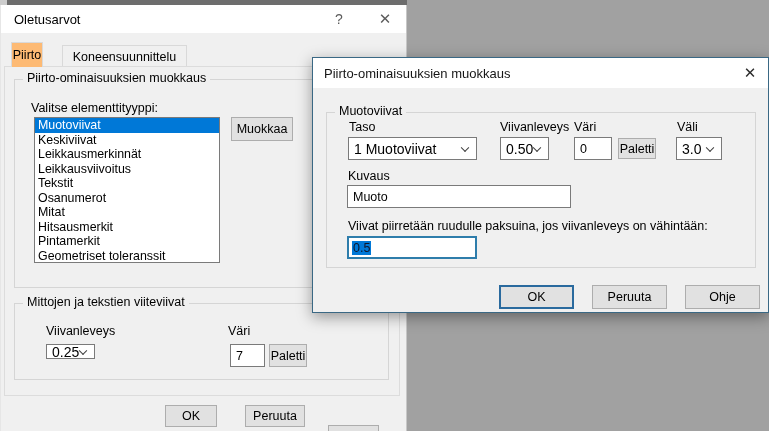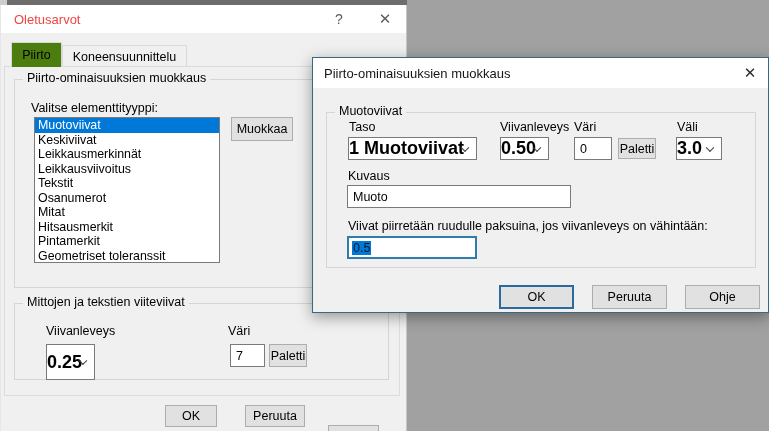--- a/index.html
+++ b/index.html
@@ -14,27 +14,27 @@
   .titlebar { position:absolute; left:0; top:0; right:0; background:#fff;
               display:flex; align-items:center; }
   .title-text { padding-left:13px; font-size:13px; white-space:nowrap; }
   .caption-btn { position:absolute; top:0; height:100%; display:flex;
                  align-items:center; justify-content:center; cursor:default; }
 
   
   #dialog1 { left:0; top:5px; width:407px; height:426px;
              border-right:1px solid #c7c7c7; border-left:1px solid #e6e6e6; }
   #dialog1 .titlebar { height:28px; }
-  #dialog1 .title-text { color:#ef4444; }
+  #dialog1 .title-text { color:#000000; }
   #d1-help  { left:324px; width:28px; color:#5c5c5c; font-size:14px; }
   #d1-close { left:368px; width:32px; color:#5c5c5c; font-size:15px; }
 
   .tab { position:absolute; border:1px solid #d9d9d9; border-bottom:none;
          display:flex; align-items:center; justify-content:center; font-size:12.5px; }
-  #tab-piirto { left:10px; top:37px; width:51px; height:25px; background:#4d7c0f; z-index:3; }
+  #tab-piirto { left:10px; top:37px; width:32px; height:25px; background:#fdba74; z-index:3; }
   #tab-kone   { left:61px; top:40px; width:125px; height:22px; background:#f0f0f0; z-index:1; }
   #tab-panel  { left:3px; top:61px; width:396px; height:330px;
                 border:1px solid #dcdcdc; background:#f0f0f0; z-index:2; }
 
   .groupbox { position:absolute; border:1px solid #d5d5d5; }
   .legend { position:absolute; top:-9px; left:8px; background:#f0f0f0;
             padding:0 4px; white-space:nowrap; }
 
   #d1-group1 { left:13px; top:74px; width:383px; height:209px; z-index:4; }
   #d1-list-label { left:30px; top:96px; z-index:4; }
@@ -47,28 +47,28 @@
   .win-btn { position:absolute; background:#e1e1e1; border:1px solid #adadad;
              display:flex; align-items:center; justify-content:center;
              font-size:12.5px; cursor:default; }
   #btn-muokkaa { left:230px; top:112px; width:62px; height:24px; z-index:4; }
 
   #d1-group2 { left:13px; top:298px; width:375px; height:77px; z-index:4; }
   #d1-lw-label { left:45px; top:319px; z-index:4; }
   #d1-color-label { left:227px; top:319px; z-index:4; }
 
   .combo { position:absolute; background:#fff; border:1px solid #7a7a7a;
-           display:flex; align-items:center; font-size:18px;font-weight:bold; }
+           display:flex; align-items:center; padding-left:5px; font-size:14px; }
   .chev { position:absolute; right:8px; top:50%; width:6px; height:6px;
           border-right:1.3px solid #3f3f3f; border-bottom:1.3px solid #3f3f3f;
           transform:translateY(-70%) rotate(45deg); }
   .textbox { position:absolute; background:#fff; border:1px solid #7a7a7a;
              display:flex; align-items:center; padding-left:5px; font-size:12.5px; }
 
-  #d1-lw-combo { left:45px; top:339px; width:49px; height:36px; z-index:4; }
+  #d1-lw-combo { left:45px; top:339px; width:49px; height:15px; z-index:4; }
   #d1-color-input { left:229px; top:339px; width:35px; height:23px; z-index:4; }
   #d1-paletti { left:268px; top:339px; width:38px; height:23px; z-index:4; }
 
   #d1-ok      { left:164px; top:400px; width:52px; height:22px; z-index:4; }
   #d1-peruuta { left:244px; top:400px; width:60px; height:22px; z-index:4; }
   #d1-help-btn{ left:327px; top:420px; width:51px; height:22px; z-index:4; }
 
   
   #dialog2 { left:312px; top:57px; width:457px; height:256px; z-index:10;
              border:1px solid #3a6884; box-shadow:0 4px 14px rgba(0,0,0,.38); }

